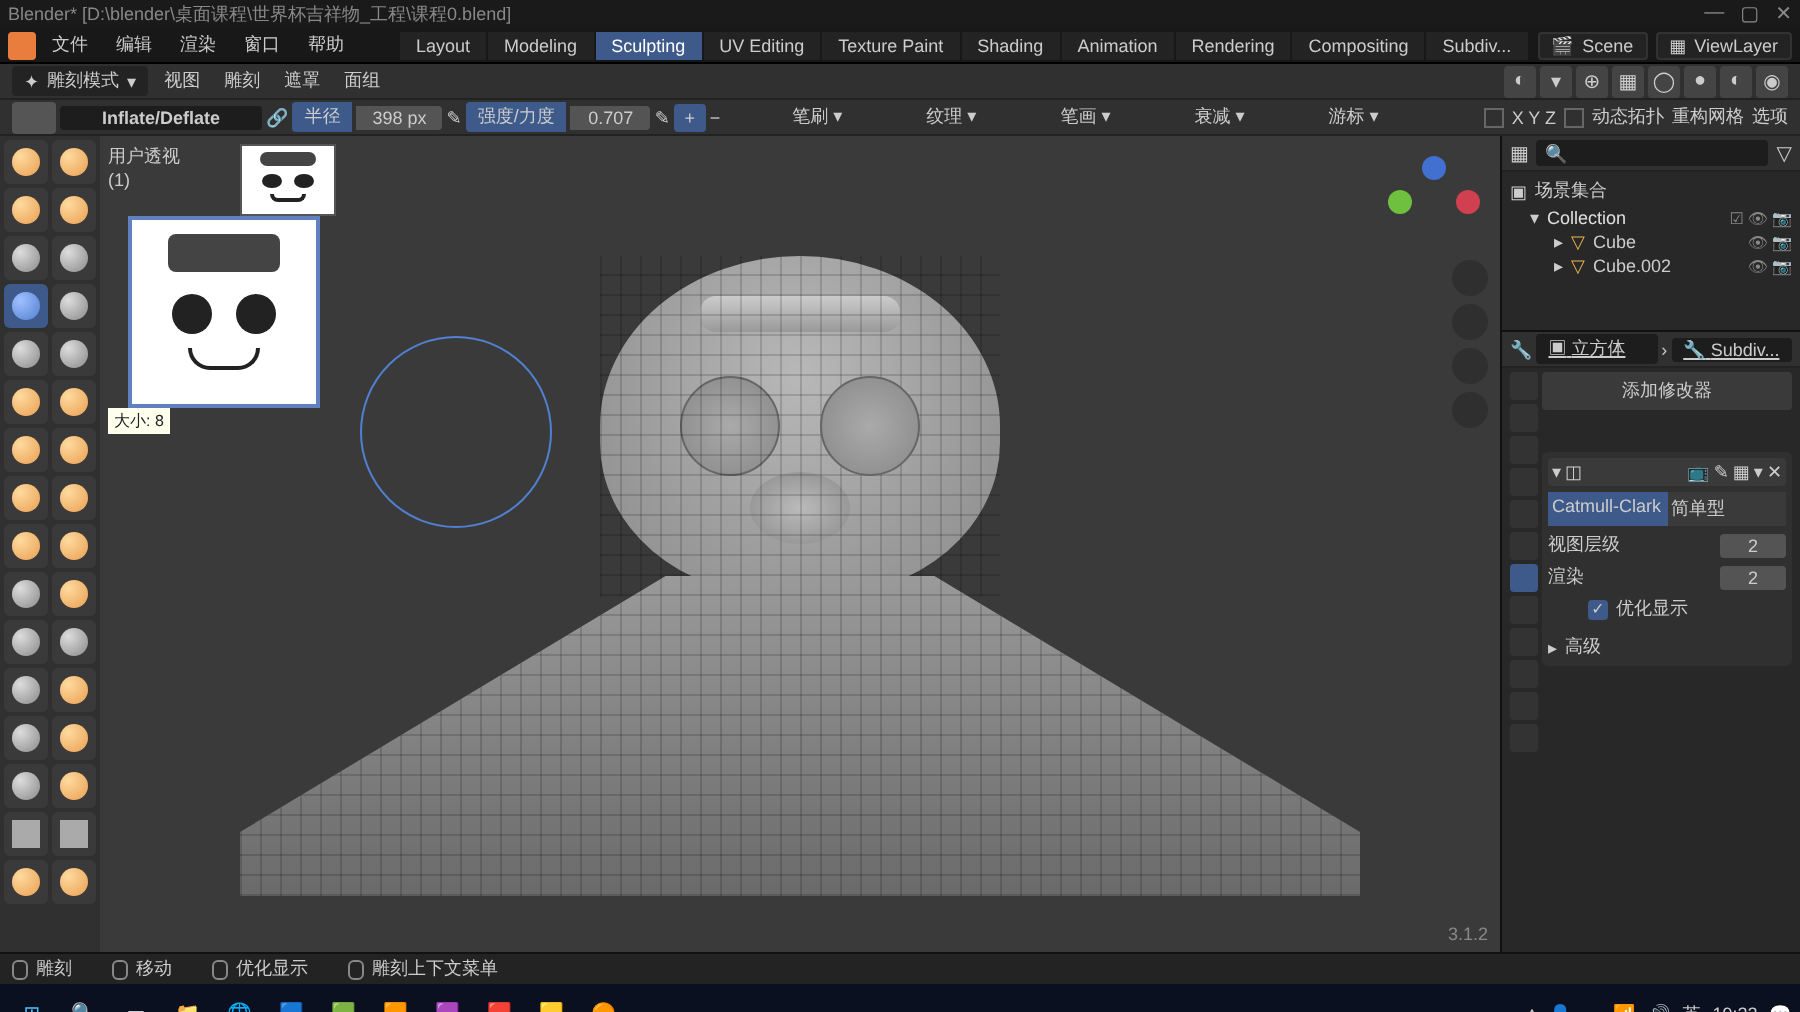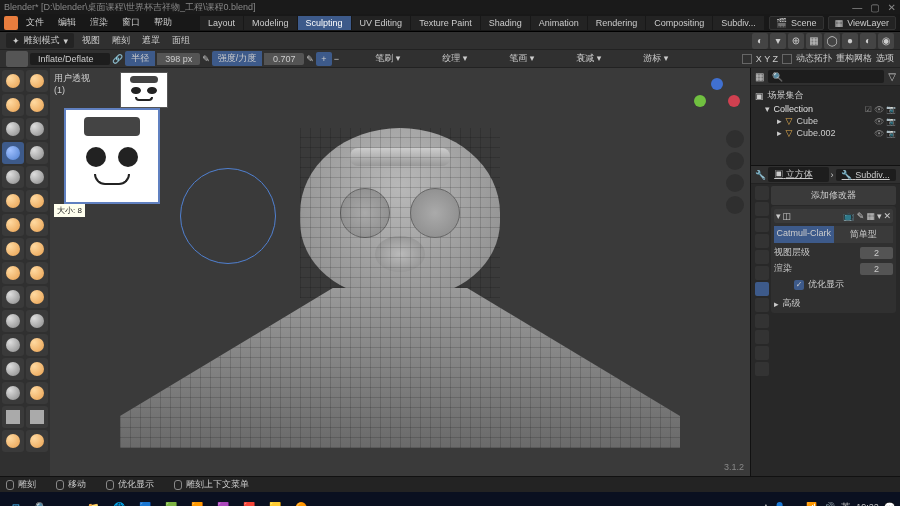--- a/index.html
+++ b/index.html
@@ -23,21 +23,21 @@
   
   .toolheader { height: 18px; background: #303030; display: flex; align-items: center; padding: 0 6px; gap: 4px; border-bottom: 1px solid #222; }
   .toolheader .mode-select { background: #232323; padding: 1px 6px; border-radius: 2px; font-size: 9px; display: flex; align-items: center; gap: 4px; }
   .toolheader .menu-item { padding: 0 4px; font-size: 9px; cursor: pointer; }
   .toolheader .right { margin-left: auto; display: flex; gap: 2px; }
   .toolheader .icon-btn { width: 16px; height: 16px; background: #444; border-radius: 2px; display: flex; align-items: center; justify-content: center; }
   
   
   .brushbar { height: 18px; background: #303030; display: flex; align-items: center; padding: 0 6px; gap: 2px; font-size: 9px; border-bottom: 1px solid #222; }
   .brushbar .brush-icon { width: 22px; height: 16px; background: #555; border-radius: 2px; }
-  .brushbar .brush-name { background: #1d1d1d; padding: 1px 8px; border-radius: 2px; min-width: 80px; }
+  .brushbar .brush-name { background: #1d1d1d; padding: 1px 21px; border-radius: 2px; min-width: 80px; font-weight: bold; }
   .brushbar .label-blue { background: #3d5a8a; padding: 1px 6px; border-radius: 2px 0 0 2px; }
   .brushbar .value-field { background: #545454; padding: 1px 8px; border-radius: 0 2px 2px 0; min-width: 40px; text-align: center; }
   .brushbar .plus-btn { background: #3d5a8a; width: 16px; height: 14px; border-radius: 2px; text-align: center; line-height: 14px; }
   .brushbar .dropdown { padding: 1px 6px; cursor: pointer; margin-left: 28px; }
   .brushbar .right { margin-left: auto; display: flex; gap: 4px; align-items: center; }
   .brushbar .checkbox { width: 10px; height: 10px; border: 1px solid #666; display: inline-block; }
   
   
   .main { display: flex; height: 408px; }
   
@@ -96,25 +96,25 @@
   .outliner-row.l2 { padding-left: 22px; }
   .outliner-icons { margin-left: auto; display: flex; gap: 2px; font-size: 8px; color: #888; }
   
   .props-header { height: 18px; background: #303030; display: flex; align-items: center; padding: 0 4px; gap: 2px; border-bottom: 1px solid #222; font-size: 9px; }
   .props-box { background: #1d1d1d; padding: 1px 6px; border-radius: 2px; flex: 1; text-decoration: underline; }
   
   .props-body { flex: 1; padding: 2px 4px; font-size: 9px; display: flex; gap: 2px; }
   .prop-tabs { width: 14px; display: flex; flex-direction: column; gap: 2px; }
   .prop-tab { width: 14px; height: 14px; background: #333; border-radius: 2px; }
   .prop-tab.active { background: #3d5a8a; }
-  .prop-content { flex: 1; display: flex; flex-direction: column; gap: 1px; }
+  .prop-content { flex: 1; display: flex; flex-direction: column; gap: 21px; }
   .modifier-panel { background: #303030; border-radius: 3px; padding: 3px; }
   .modifier-header { display: flex; align-items: center; gap: 2px; background: #3a3a3a; padding: 2px; border-radius: 2px; }
   .mod-tab-row { display: flex; margin-top: 3px; }
-  .mod-tab { flex: 1; padding: 2px; text-align: center; background: #3a3a3a; }
+  .mod-tab { flex: 1; padding: 2px; background: #3a3a3a; }
   .mod-tab.active { background: #3d5a8a; }
   .mod-field-row { display: flex; align-items: center; margin-top: 3px; gap: 4px; }
   .mod-field-row .lbl { flex: 1; }
   .mod-field-row .val { background: #545454; padding: 1px 14px; border-radius: 2px; }
   .mod-check { display: flex; align-items: center; gap: 4px; margin-top: 3px; padding-left: 20px; }
   .mod-check .cb { width: 10px; height: 10px; background: #3d5a8a; border-radius: 2px; display: flex; align-items: center; justify-content: center; font-size: 8px; }
   .dropdown-btn { background: #3a3a3a; padding: 3px 6px; border-radius: 2px; text-align: center; }
   
   
   .footer { height: 16px; background: #232323; display: flex; align-items: center; padding: 0 6px; gap: 20px; font-size: 9px; border-top: 1px solid #111; }

